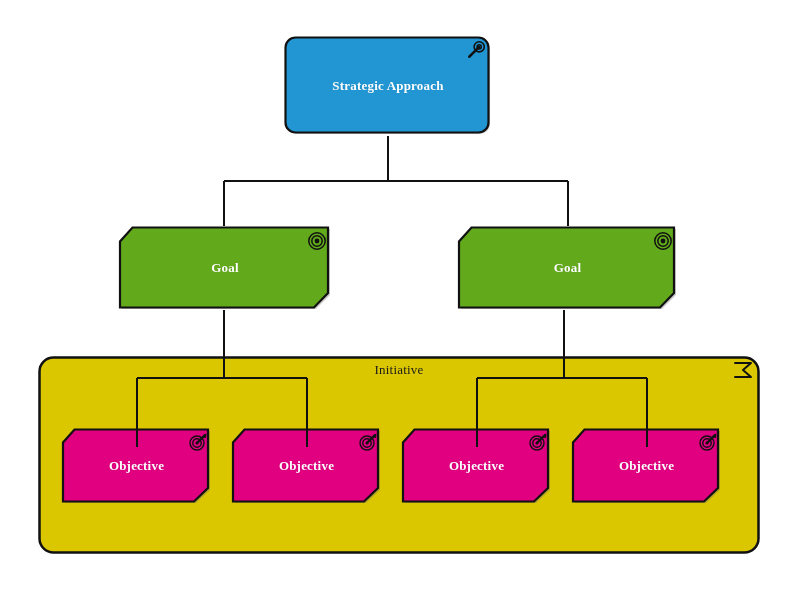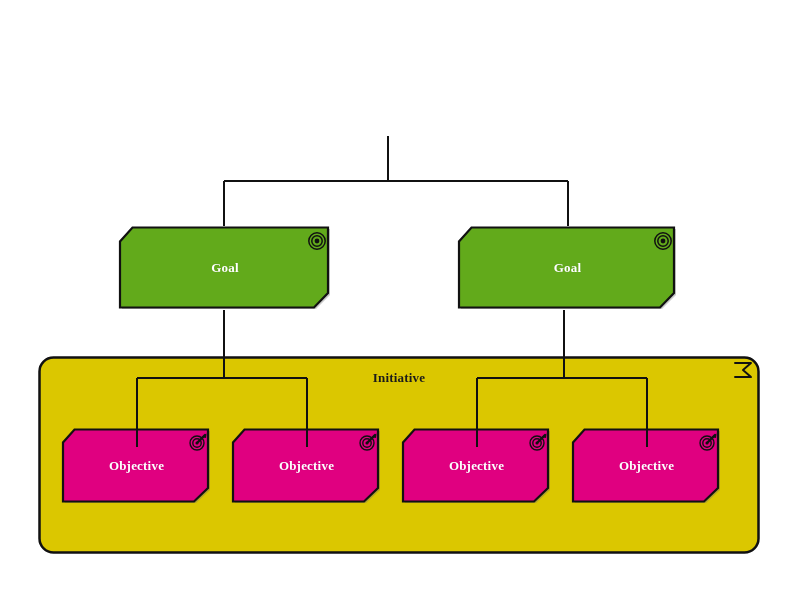--- a/index.html
+++ b/index.html
@@ -65,24 +65,24 @@
   .goal .badge { right: 5px; top: 5px; }
 
   
   #node-initiative {
     left: 38px; top: 356px; width: 722px; height: 198px;
     align-items: flex-start;
     justify-content: center;
   }
   #node-initiative .node-label {
     color: #1b1b1b;
-    font-weight: bold;
+    font-weight: normal;
     font-size: 13px;
     text-shadow: none;
-    margin-top: 14px;
+    margin-top: 6px;
   }
   #node-initiative .badge { right: 6px; top: 4px; width: 22px; height: 20px; }
 
   
   .objective { width: 151px; height: 76px; top: 428px; }
   #node-objective-1 { left: 61px; }
   #node-objective-2 { left: 231px; }
   #node-objective-3 { left: 401px; }
   #node-objective-4 { left: 571px; }
   .objective .badge { right: 4px; top: 4px; width: 19px; height: 19px; }
@@ -127,20 +127,37 @@
       </svg>
     </span>
     <span class="badge">
       <svg viewBox="0 0 22 20">
         <path d="M3 3 L19 3 L11 10 L19 17 L3 17" fill="none" stroke="#111111" stroke-width="1.9" stroke-linecap="round" stroke-linejoin="round"></path>
       </svg>
     </span>
     <span class="node-label">Initiative</span>
   </div>
 
+  <div class="node" id="node-strategic-approach">
+    <span class="shape">
+      <svg viewBox="0 0 208 100" preserveAspectRatio="none">
+        <rect x="3" y="3" width="203" height="95" rx="10" ry="10" fill="#6a6a6a" opacity=".35"></rect>
+        <rect x="1.5" y="1.5" width="203" height="95" rx="10" ry="10" fill="#2196D3" stroke="#111111" stroke-width="2.2"></rect>
+      </svg>
+    </span>
+    <span class="badge">
+      <svg viewBox="0 0 20 20">
+        <circle cx="13.2" cy="6.8" r="5.1" fill="none" stroke="#111111" stroke-width="1.6"></circle>
+        <circle cx="13.2" cy="6.8" r="2.1" fill="none" stroke="#111111" stroke-width="1.5"></circle>
+        <path d="M13.2 6.8 L3.4 16.6" stroke="#111111" stroke-width="2.6" stroke-linecap="round"></path>
+        <path d="M2.2 17.8 L5.0 16.9 L4.1 14.1 Z" fill="#111111"></path>
+      </svg>
+    </span>
+    <span class="node-label">Strategic Approach</span>
+  </div>
 
   <div class="node goal" id="node-goal-1">
     <span class="shape">
       <svg viewBox="0 0 214 84" preserveAspectRatio="none">
         <polygon points="16,3 212,3 212,69 198,83 4,83 4,17" fill="#6a6a6a" opacity=".35"></polygon>
         <polygon points="14.5,1.5 210,1.5 210,67 196,81.5 2,81.5 2,15.5" fill="#62AA1B" stroke="#111111" stroke-width="2.2"></polygon>
       </svg>
     </span>
     <span class="badge">
       <svg viewBox="0 0 20 20">

